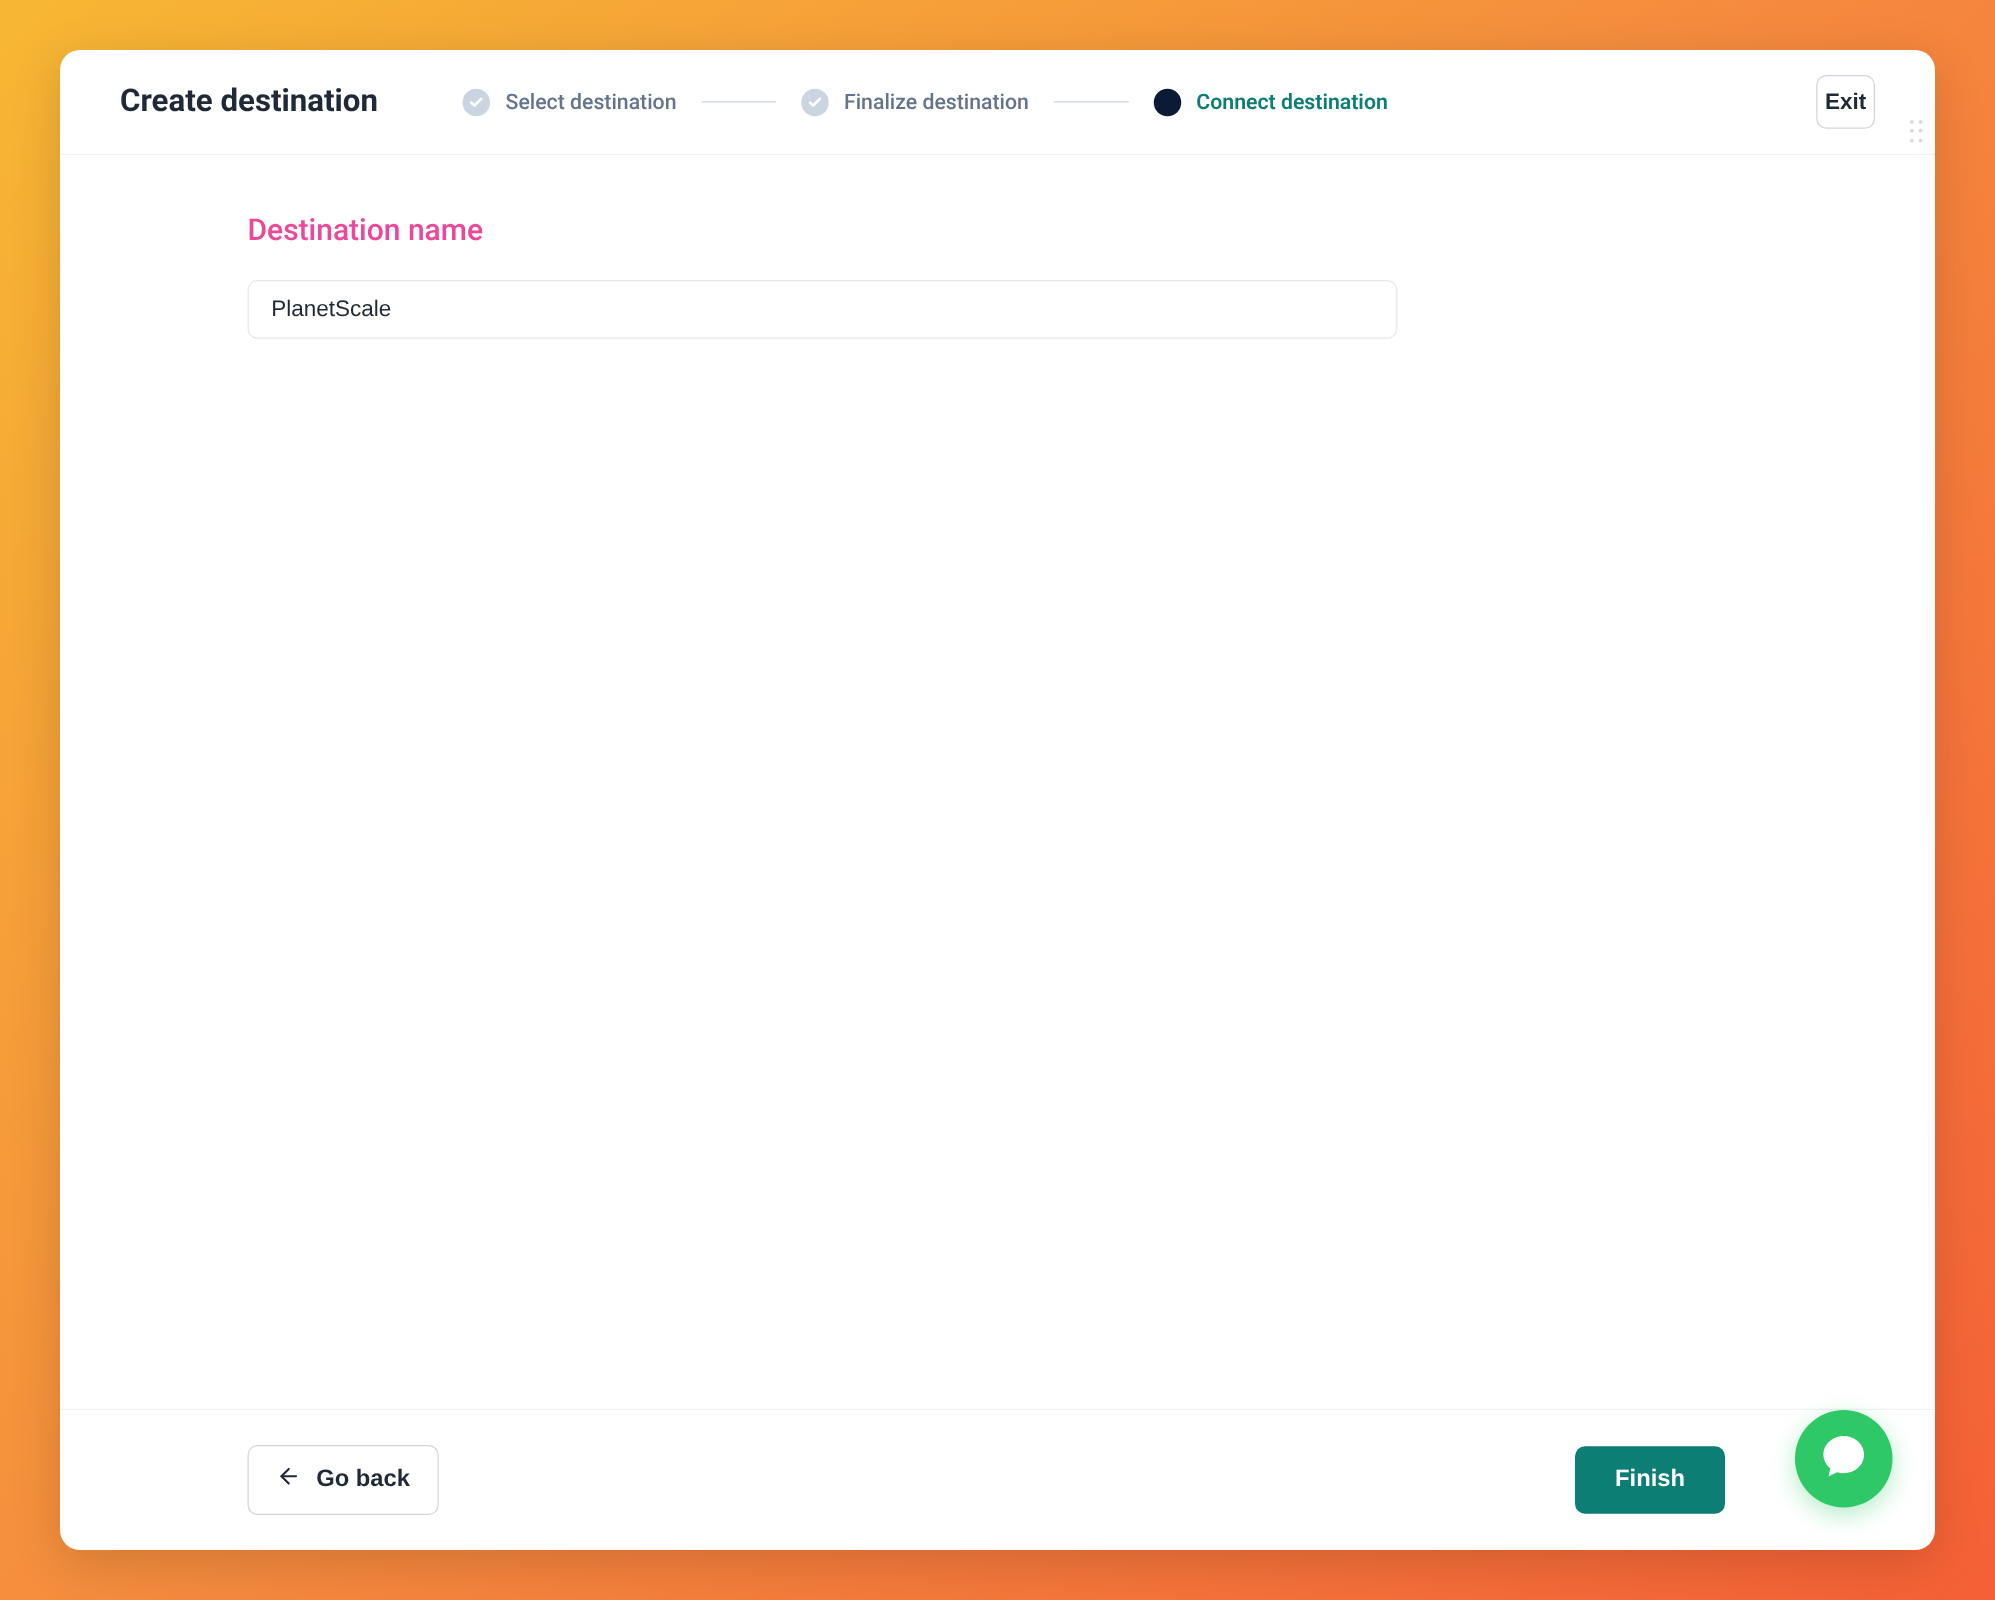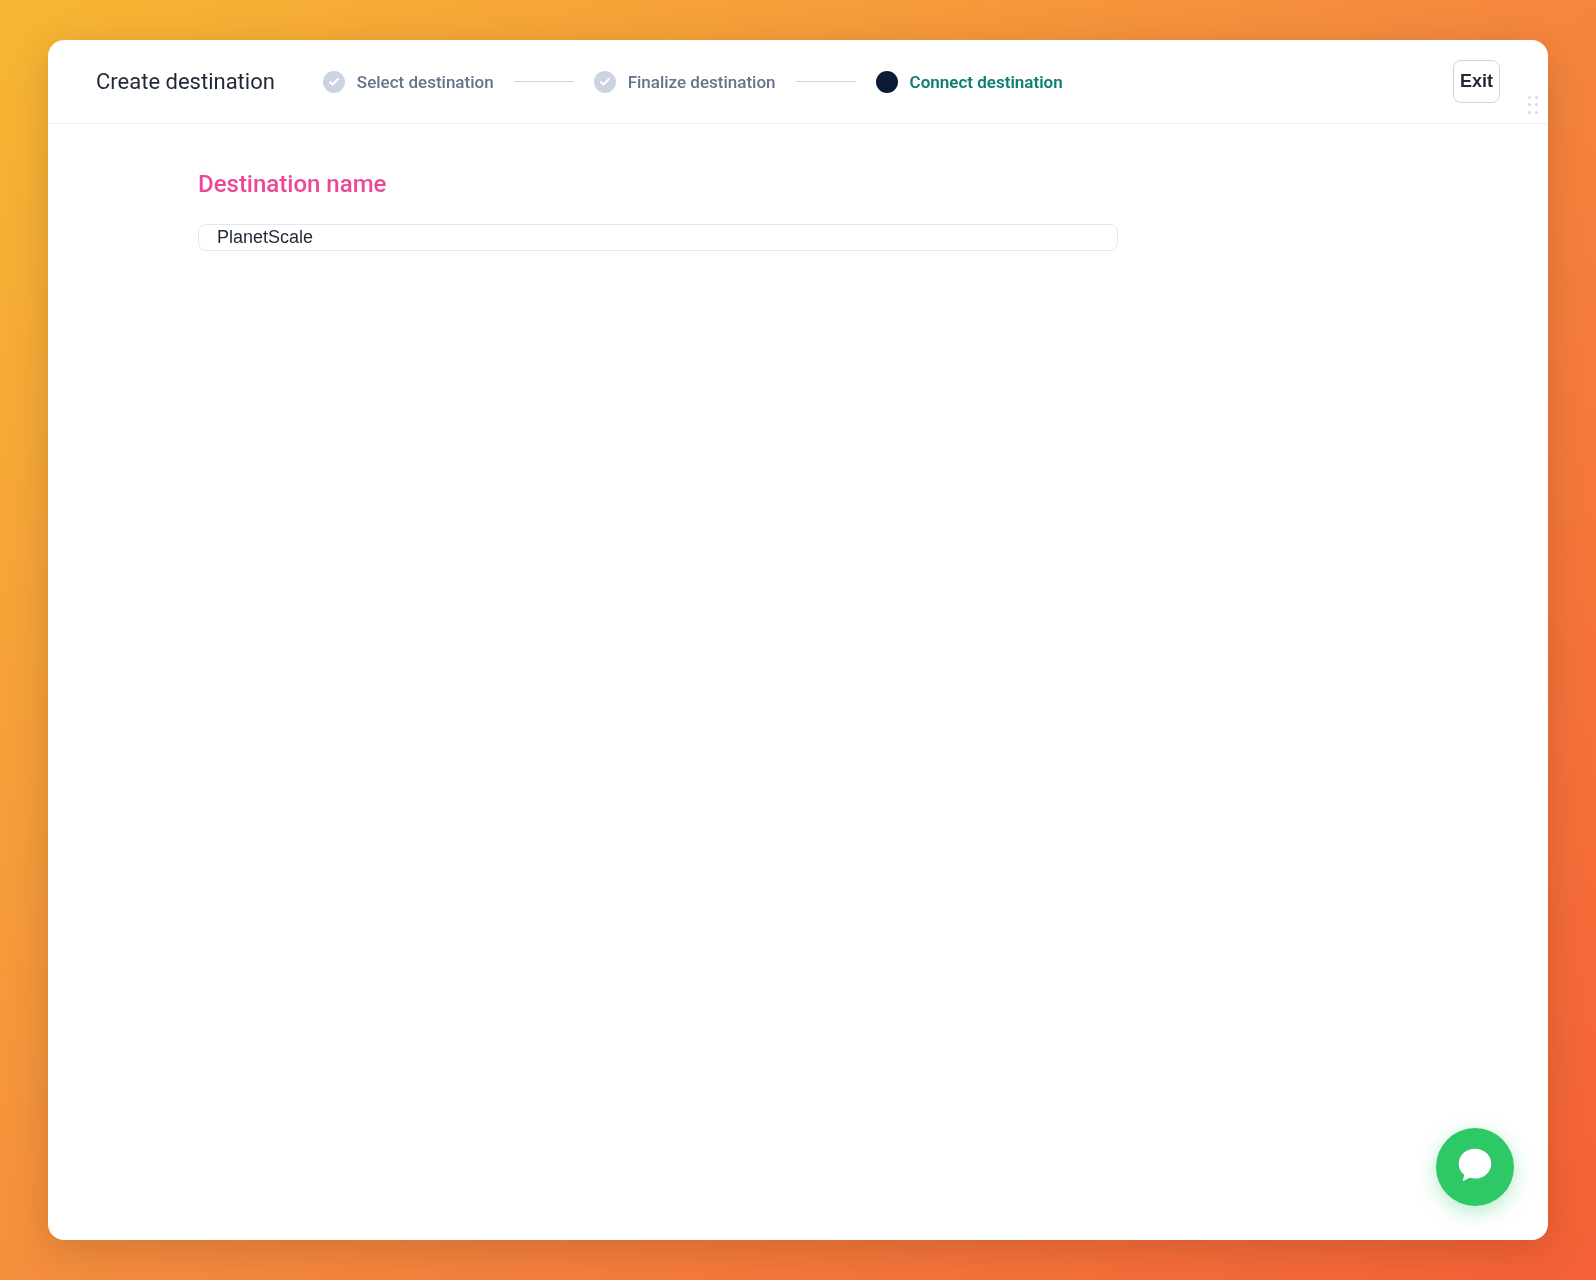--- a/index.html
+++ b/index.html
@@ -46,24 +46,24 @@
     }
     .header {
       display: flex;
       align-items: center;
       padding: 20px 48px;
       border-bottom: 1px solid #eef1f5;
       gap: 28px;
       flex-shrink: 0;
     }
     .header-title {
-      font-size: 22px;
-      font-weight: 400;
-      color: #1f2937;
-      margin-right: 20px;
+      font-size: 25px;
+      font-weight: 700;
+      color: #1f2937;
+      margin-right: 40px;
     }
     .stepper {
       display: flex;
       align-items: center;
       gap: 20px;
       flex: 1;
     }
     .step {
       display: flex;
       align-items: center;
@@ -130,21 +130,21 @@
     }
     .field-desc {
       font-size: 18px;
       color: #6b7280;
       margin-top: 8px;
     }
     .text-input {
       margin-top: 26px;
       width: 920px;
       max-width: 100%;
-      padding: 2px 18px;
+      padding: 12px 18px;
       border: 1px solid #e5e7eb;
       border-radius: 8px;
       font-size: 18px;
       color: #1f2937;
       outline: none;
     }
     .footer {
       border-top: 1px solid #eef1f5;
       padding: 28px 48px 28px 150px;
       display: flex;
@@ -240,20 +240,32 @@
 
     <button class="exit-btn">Exit</button>
   </div>
 
 
   <div class="content">
     <div class="field-label">Destination name</div>
     <input type="text" class="text-input" value="PlanetScale" style="">
   </div>
 
+  <div class="footer">
+    <button class="go-back-btn">
+      <span>
+        <svg viewBox="0 0 24 24" fill="none" stroke="#1f2937" stroke-width="2" stroke-linecap="round" stroke-linejoin="round">
+            <line x1="19" y1="12" x2="5" y2="12"></line>
+            <polyline points="12 19 5 12 12 5"></polyline>
+          </svg>
+      </span>
+      <span>Go back</span>
+    </button>
+    <button class="finish-btn">Finish</button>
+  </div>
 
   <div class="chat-bubble">
     <span>
       <svg viewBox="0 0 28 28" fill="#ffffff">
           <path d="M14 2C7.373 2 2 6.925 2 13c0 3.31 1.58 6.27 4.08 8.27L5 26l5.07-2.54c1.24.35 2.56.54 3.93.54 6.627 0 12-4.925 12-11S20.627 2 14 2z"></path>
         </svg>
     </span>
   </div>
 
 </div>

